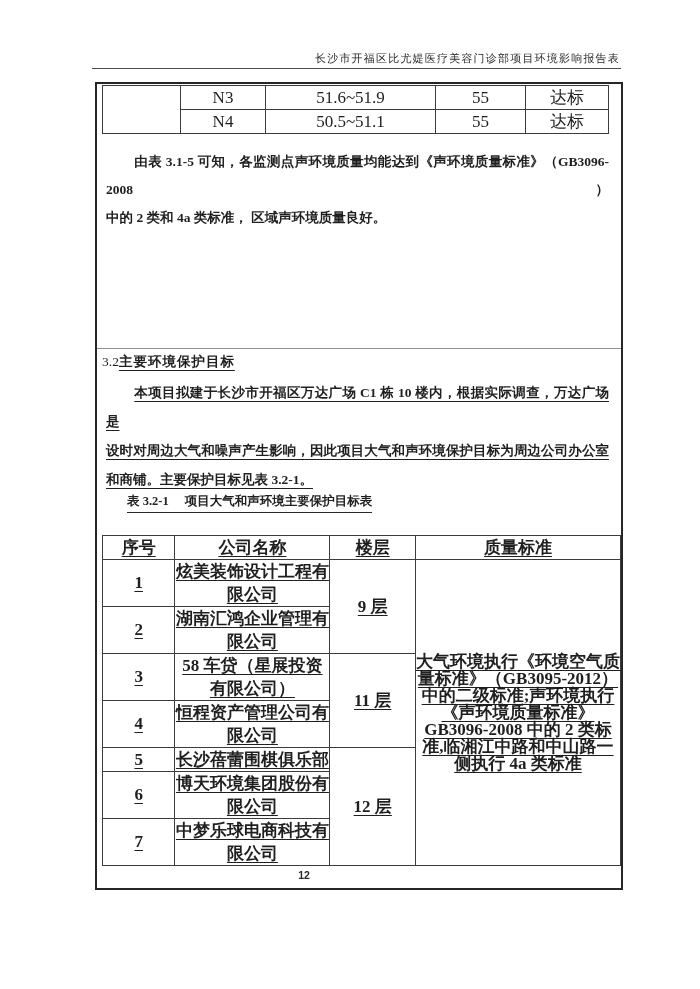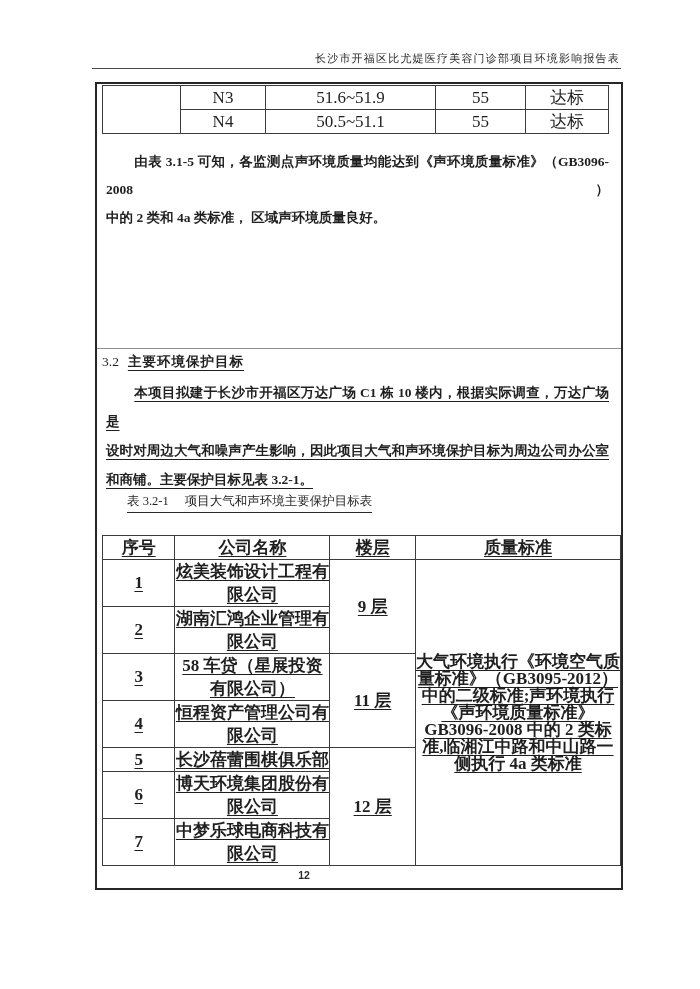--- a/index.html
+++ b/index.html
@@ -65,32 +65,32 @@
     text-decoration: underline;
     text-decoration-thickness: 1px;
     text-underline-offset: 3.5px;
   }
 
   
   .sec-heading {
     position: absolute; top: 269px; left: 5px;
     font-size: 13.5px; white-space: nowrap;
   }
-  .sec-heading .num { font-weight: 400; margin-right: 9px; }
+  .sec-heading .num { font-weight: 400; margin-right: 0; }
   .sec-heading .ttl {
     font-weight: 700; letter-spacing: 1px;
     text-decoration: underline; text-decoration-thickness: 1px;
     text-underline-offset: 3.5px;
   }
 
   
   .caption {
     position: absolute; top: 409px; left: 30px;
     display: inline-flex; column-gap: 90px; align-items: baseline;
-    font-size: 12.5px; font-weight: 400;
+    font-size: 12.5px; font-weight: 700;
     border-bottom: 1px solid #2a2a2a; padding-bottom: 2px;
     white-space: nowrap;
     gap: 16px;
   }
 
   
   .ptable {
     position: absolute; top: 429px; left: 5px;
     border-collapse: collapse; table-layout: fixed;
     font-size: 17px; font-weight: 600; margin-top: 22px;

